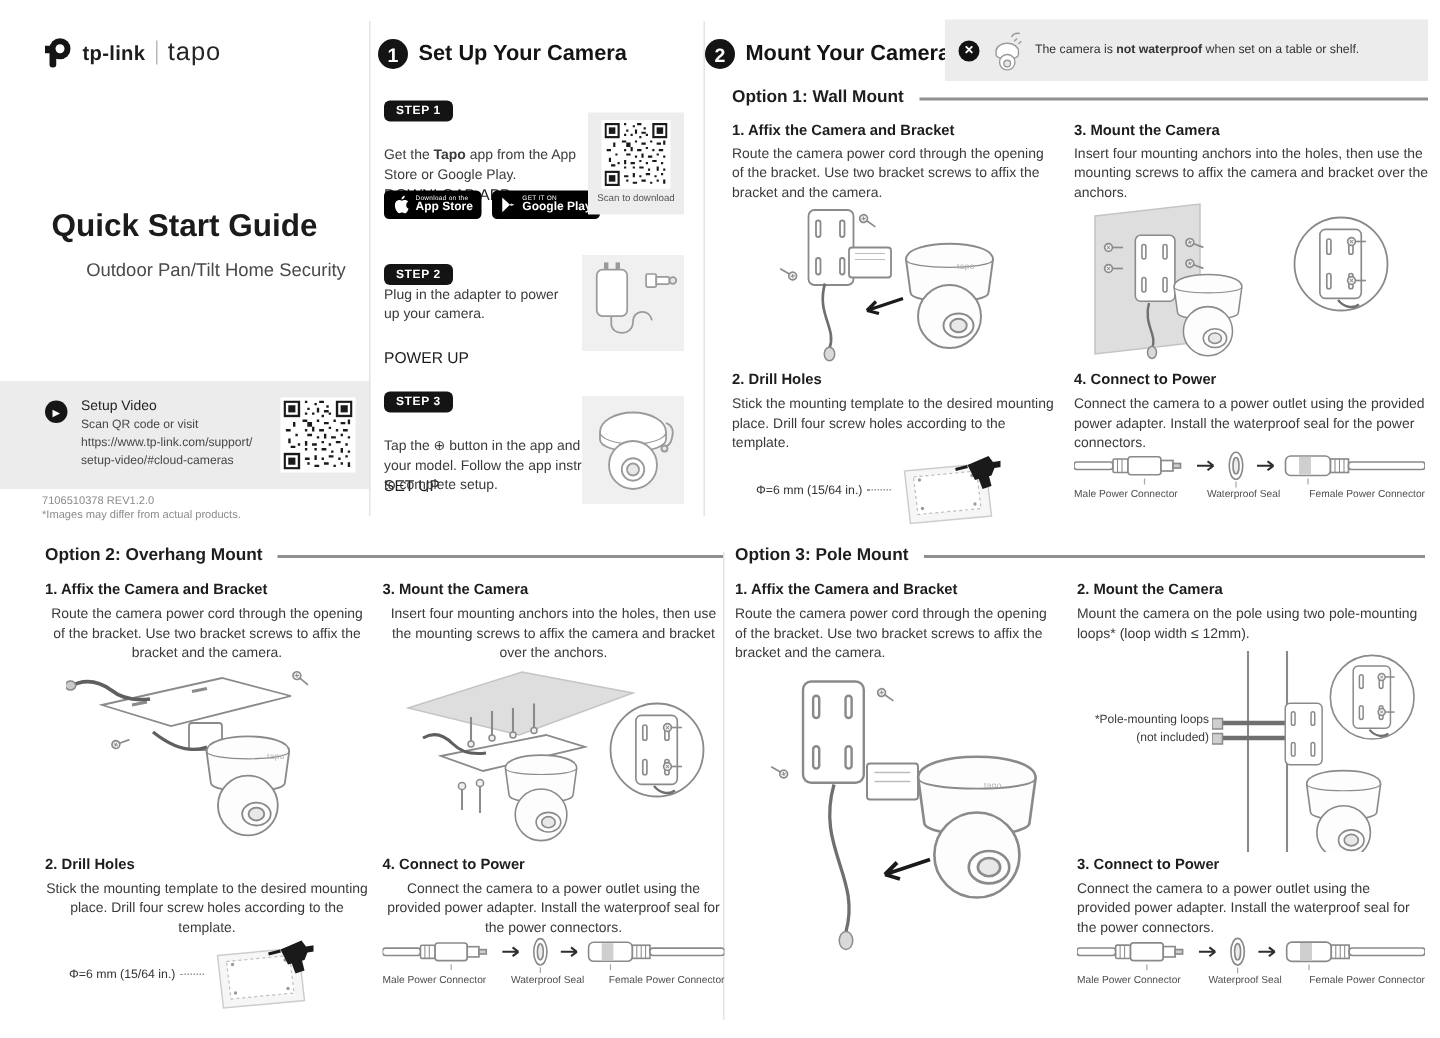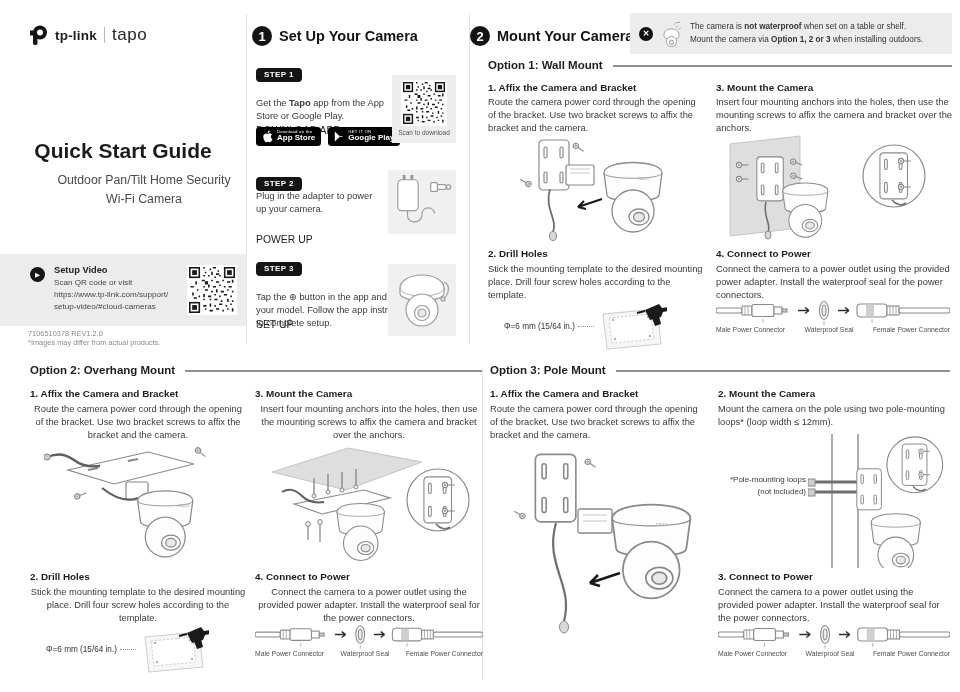--- a/index.html
+++ b/index.html
@@ -9,21 +9,21 @@
 
   
   .logo-row{display:flex;align-items:center;gap:7px;}
   .logo-brand{font-size:13.5px;font-weight:bold;color:#1d1d1d;letter-spacing:.2px;}
   .logo-div{width:1px;height:16px;background:#b9b9b9;}
   .logo-product{font-size:17px;font-weight:500;color:#262626;letter-spacing:.6px;}
   .doc-title{font-size:21px;font-weight:bold;color:#1b1b1b;text-align:center;}
   .doc-sub{font-size:12.3px;color:#4a4a4a;text-align:center;line-height:1.55;padding-left:21px;}
   .video-box{background:#ececec;}
   .play-circle{width:15px;height:15px;border-radius:50%;background:#161616;color:#fff;display:flex;align-items:center;justify-content:center;font-size:6.5px;}
-  .sv-head{font-size:9.3px;font-weight:bold;color:#222;margin-bottom:2px;}
+  .sv-head{font-size:9.3px;font-weight:normal;color:#222;margin-bottom:2px;}
   .sv-line{font-size:8.1px;color:#474747;line-height:1.5;}
   .qr-wrap{background:#fff;padding:2px;}
   .footer-row{display:flex;justify-content:space-between;font-size:7.4px;color:#8a8a8a;}
 
   
   .sec-head{display:flex;align-items:center;gap:7px;}
   .num-badge{width:20px;height:20px;background:#141414;color:#fff;border-radius:50%;font-size:13px;font-weight:bold;display:flex;align-items:center;justify-content:center;flex:0 0 auto;}
   .sec-title{font-size:14.5px;font-weight:bold;color:#141414;white-space:nowrap;}
 
   
@@ -156,21 +156,20 @@
     <rect x="5" y="9" width="4.5" height="12" rx="2" fill="#141414"></rect>
   </svg>
   <span class="logo-brand">tp-link</span>
   <span class="logo-div"></span>
   <span class="logo-product">tapo</span>
 </div>
 
 <div class="abs doc-title" style="left:0;top:139px;width:246px;">Quick Start Guide</div>
 <div class="abs doc-sub" style="left:0;top:171px;width:246px;">
   <div>Outdoor Pan/Tilt Home Security</div>
-  <div>Wi-Fi Camera</div>
 </div>
 
 <div class="abs video-box" style="left:0;top:254px;width:247px;height:72px;">
   <div class="abs play-circle" style="left:30px;top:13px;">▶</div>
   <div class="abs" style="left:54px;top:11px;">
     <div class="sv-head">Setup Video</div>
     <div class="sv-line">Scan QR code or visit</div>
     <div class="sv-line">https://www.tp-link.com/support/</div>
     <div class="sv-line">setup-video/#cloud-cameras</div>
   </div>
@@ -279,23 +278,20 @@
   <svg width="23" height="28" viewBox="0 0 24 30" stroke="#9a9a9a" fill="#ffffff" stroke-width="1">
     <path d="M15,5 q2,-3.5 6,-2.5" fill="none"></path>
     <path d="M17,8 l2,-2 M20,10 l2,-2" fill="none"></path>
     <path d="M4,15 a8,5.5 0 0 1 16,0 v2.5 a8,3.5 0 0 1 -16,0 z"></path>
     <circle cx="12" cy="23" r="5.5"></circle>
     <circle cx="12" cy="24" r="2.4" fill="#e8e8e8"></circle>
   </svg>
   <div class="warn-text">
     <div>
       <span>The camera is </span><span style="font-weight:bold">not waterproof</span><span> when set on a table or shelf.</span>
-    </div>
-    <div>
-      <span>Mount the camera via </span><span style="font-weight:bold">Option 1, 2 or 3</span><span> when installing outdoors.</span>
     </div>
   </div>
 </div>
 
 <div class="abs" style="left:488px;top:59px;width:464px;">
   <div class="option-title-row">
     <span class="h-option">Option 1: Wall Mount</span>
     <span class="option-rule"></span>
   </div>
 

